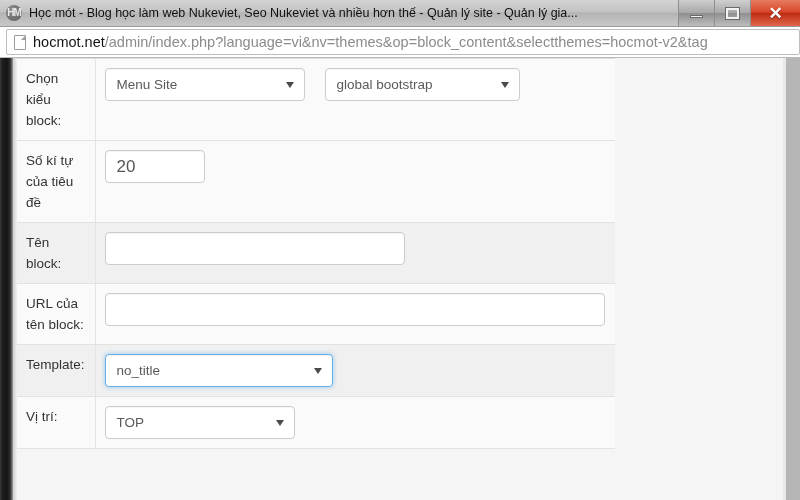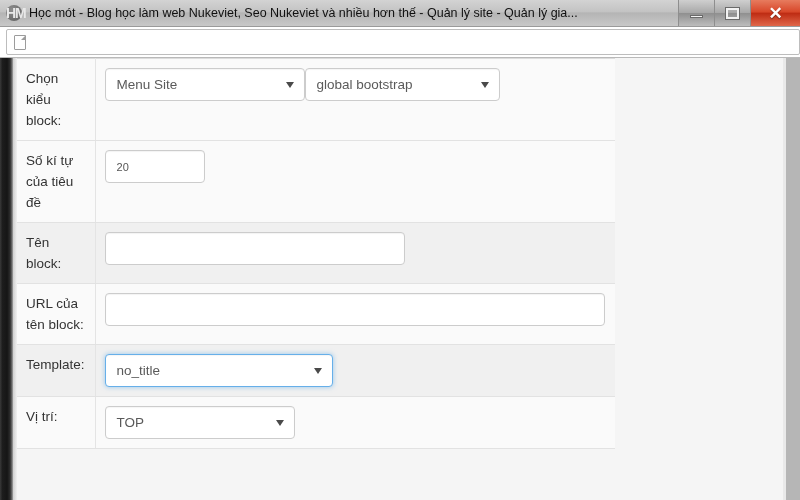--- a/index.html
+++ b/index.html
@@ -26,21 +26,21 @@
     display: flex;
     align-items: center;
     padding-left: 6px;
     overflow: hidden;
   }
   #favicon {
     width: 16px; height: 16px;
     border-radius: 50%;
     background: radial-gradient(circle at 35% 30%, #8d8d8d, #5e5e5e);
     color: #e8e8e8;
-    font-size: 14px;
+    font-size: 10px;
     font-weight: bold;
     line-height: 16px;
     text-align: center;
     flex: 0 0 auto;
     letter-spacing: -1px;
     font-family: "Liberation Sans", sans-serif;
   }
   #window-title {
     margin-left: 7px;
     font-size: 12.5px;
@@ -201,21 +201,21 @@
     font-size: 13.5px;
     background: transparent;
   }
   td.fld { background: transparent; }
   tr.alt td { background: #f0f0f0; }
   tr.norm td { background: #fafafa; }
 
   .field-line {
     display: flex;
     align-items: flex-start;
-    gap: 0;
+    gap: 20px;
   }
 
   
   .select {
     position: relative;
     height: 33px;
     background: #ffffff;
     border: 1px solid #cccccc;
     border-radius: 4px;
     display: flex;
@@ -241,21 +241,21 @@
     border-top: 6px solid #4a4a4a;
   }
   .textinput {
     height: 33px;
     background: #ffffff;
     border: 1px solid #cccccc;
     border-radius: 4px;
     display: flex;
     align-items: center;
     padding: 0 11px;
-    font-size: 11px;
+    font-size: 17px;
     color: #555555;
     box-shadow: inset 0 1px 1px rgba(0,0,0,0.05);
   }
 
   .w-select-1 { width: 200px; }
   .w-select-2 { width: 195px; }
   .w-select-menu { width: 300px; }
   .w-num { width: 100px; }
   .w-name { width: 300px; }
   .w-url { width: 500px; }
@@ -280,20 +280,21 @@
       </div>
       <div class="winbtn" id="btn-close">
         <span class="glyph-close">✕</span>
       </div>
     </div>
   </div>
 
   <div id="urlbar-wrap">
     <div id="urlbar">
       <span id="page-icon"></span>
+      <span id="url-text"><span id="url-host">hocmot.net</span><span id="url-rest">/admin/index.php?language=vi&amp;nv=themes&amp;op=block_content&amp;selectthemes=hocmot-v2&amp;tag</span></span>
     </div>
   </div>
 
   <div id="viewport">
     <div id="left-gutter"></div>
     <div id="gutter-edge"></div>
     <div id="right-edge-inner"></div>
     <div id="right-edge"></div>
 
     <table id="form-table">

